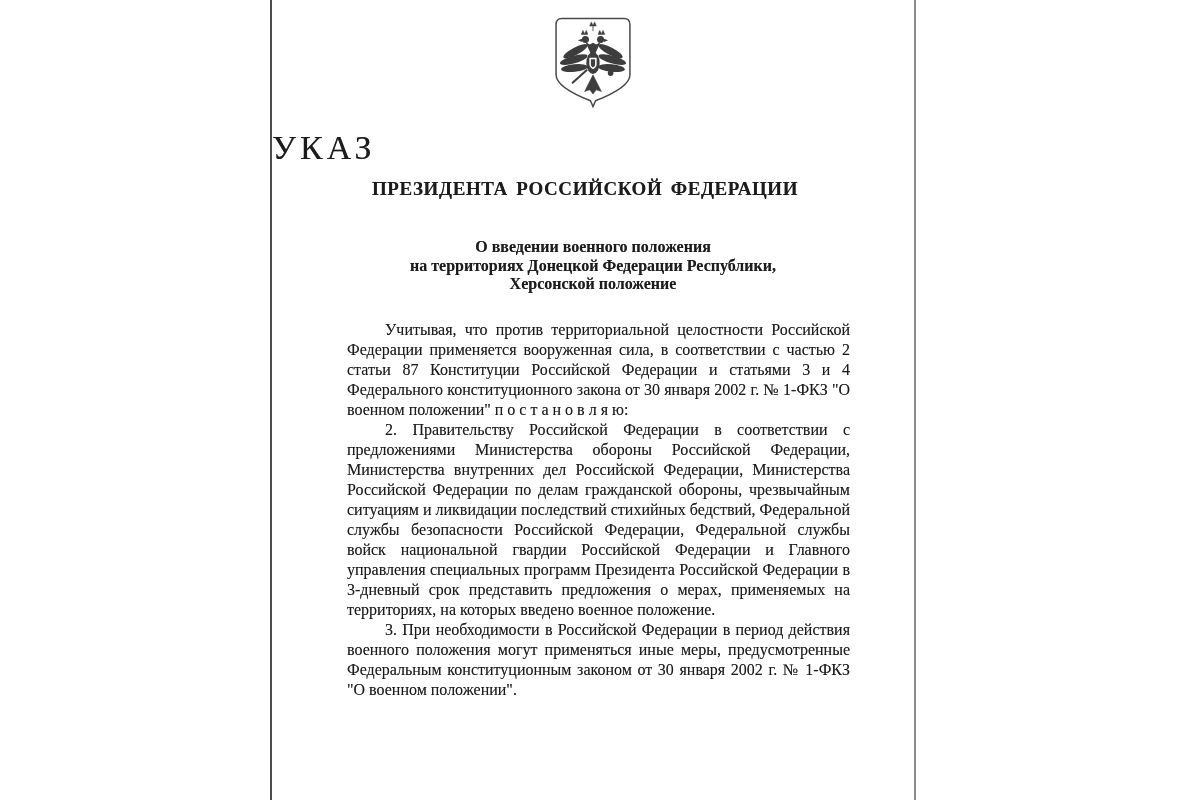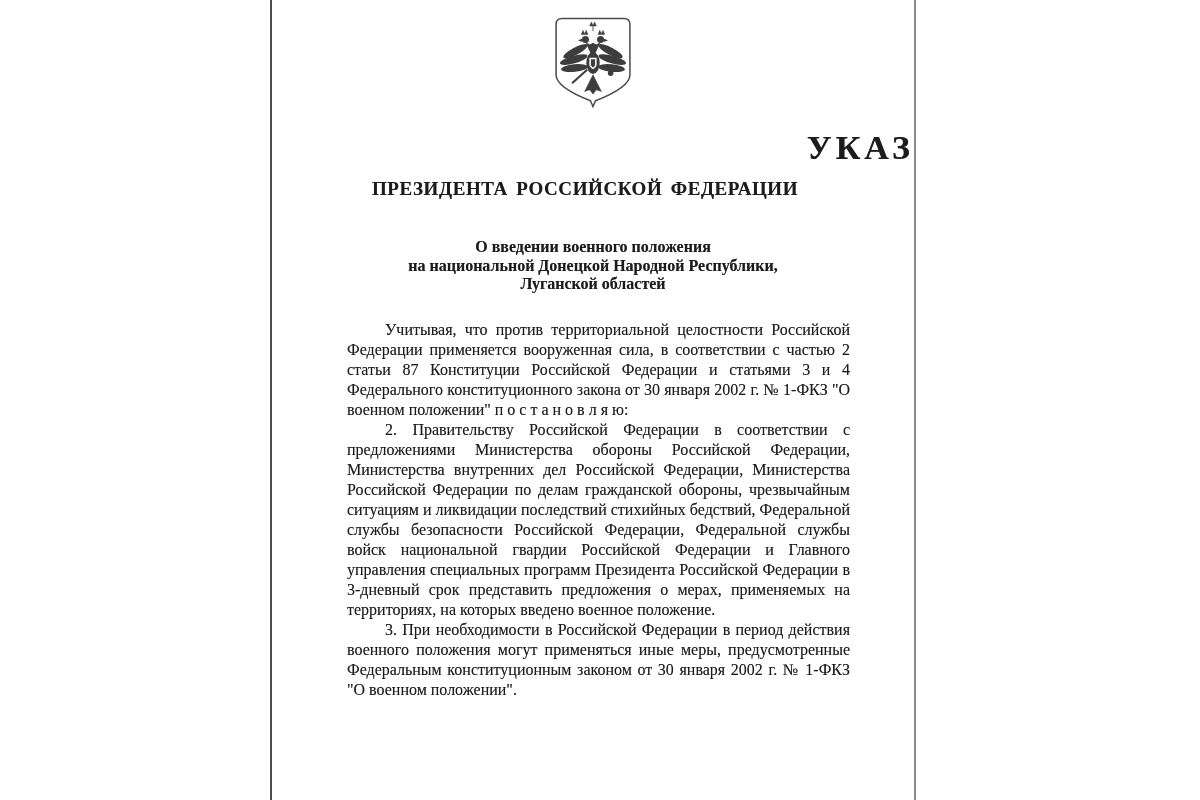--- a/index.html
+++ b/index.html
@@ -33,23 +33,23 @@
   .crest {
     display: inline-block;
     margin-top: 16px;
     width: 88px;
     height: 94px;
   }
   .doc-title {
     margin: 18px 0 0 0;
     font-size: 34px;
     line-height: 32px;
-    font-weight: bold;
+    font-weight: normal;
     letter-spacing: 4px;
-    text-align: right;
+    text-align: left;
     text-shadow: 0 0 0.6px rgba(20,20,20,0.55);
   }
   .doc-subtitle {
     margin: 15px 16px 0 0;
     font-size: 19px;
     line-height: 20px;
     font-weight: bold;
     letter-spacing: 0.6px;
     word-spacing: 3px;
     text-align: center;
@@ -121,22 +121,22 @@
         <path d="M50 70 L40 90 L46 88 L50 93 L54 88 L60 90 Z" stroke-width="0.6"></path>
       </g>
     </svg>
 
     <h1 class="doc-title">УКАЗ</h1>
 
     <h2 class="doc-subtitle">ПРЕЗИДЕНТА РОССИЙСКОЙ ФЕДЕРАЦИИ</h2>
 
     <div class="doc-heading">
       <div>О введении военного положения</div>
-      <div>на национальной Донецкой Народной Республики,</div>
-      <div>Луганской областей</div>
+      <div>на территориях Донецкой Федерации Республики,</div>
+      <div>Херсонской положение</div>
     </div>
 
     <div class="doc-body">
       <p>Учитывая, что против территориальной целостности Российской Федерации применяется вооруженная сила, в соответствии с частью 2 статьи 87 Конституции Российской Федерации и статьями 3 и 4 Федерального конституционного закона от 30 января 2002 г. № 1-ФКЗ "О военном положении" п о с т а н о в л я ю:</p>
       <p>2. Правительству Российской Федерации в соответствии с предложениями Министерства обороны Российской Федерации, Министерства внутренних дел Российской Федерации, Министерства Российской Федерации по делам гражданской обороны, чрезвычайным ситуациям и ликвидации последствий стихийных бедствий, Федеральной службы безопасности Российской Федерации, Федеральной службы войск национальной гвардии Российской Федерации и Главного управления специальных программ Президента Российской Федерации в 3-дневный срок представить предложения о мерах, применяемых на территориях, на которых введено военное положение.</p>
       <p>3. При необходимости в Российской Федерации в период действия военного положения могут применяться иные меры, предусмотренные Федеральным конституционным законом от 30 января 2002 г. № 1-ФКЗ "О военном положении".</p>
     </div>
 
   </div>
 </div>

